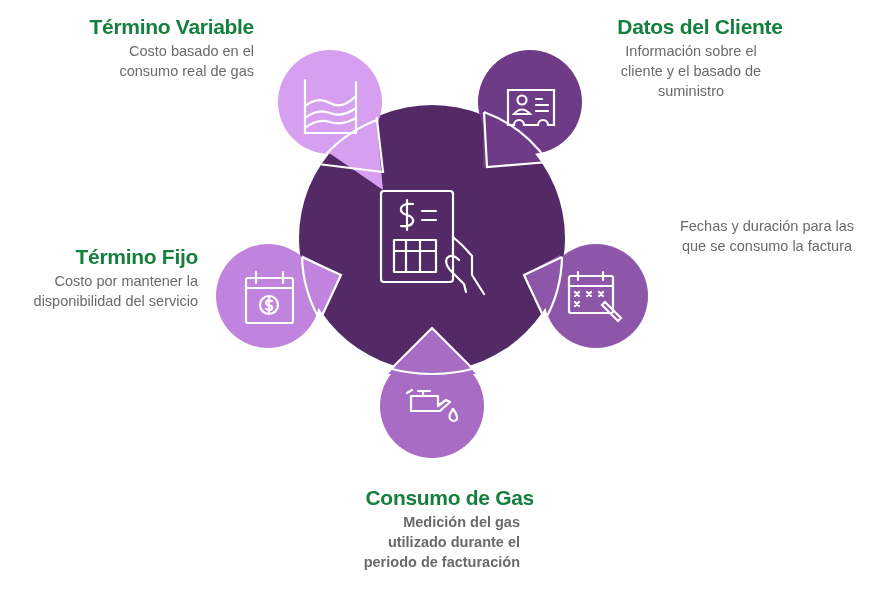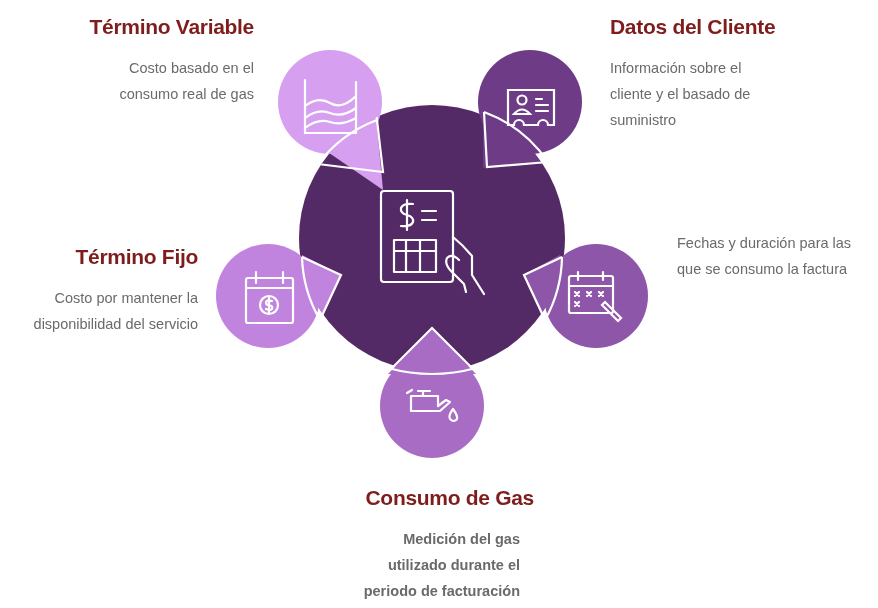--- a/index.html
+++ b/index.html
@@ -1,23 +1,23 @@
 <!DOCTYPE html>
 <html><head>
   <meta charset="utf-8">
   <style>
     html, body { margin: 0; padding: 0; background: #ffffff; }
     body { width: 878px; height: 608px; position: relative; overflow: hidden; font-family: "Liberation Sans", sans-serif; }
     svg.diagram { position: absolute; left: 0; top: 0; }
     .block { position: absolute; color: #6b6b6b; }
-    .title { font-weight: bold; font-size: 21px; color: #7f1d1d; line-height: 28px; letter-spacing: -0.3px; }
-    .desc { font-size: 14.5px; line-height: 26px; color: #6a6a6a; margin-top: 14px; }
+    .title { font-weight: bold; font-size: 21px; color: #15803d; line-height: 28px; letter-spacing: -0.3px; }
+    .desc { font-size: 14.5px; line-height: 20px; color: #6a6a6a; }
     .right { text-align: right; }
     .center { text-align: center; }
-    .left { text-align: left; }
+    .left { text-align: center; }
   </style>
 </head>
 <body>
 
 <svg class="diagram" width="878" height="608" viewBox="0 0 878 608">
   <defs>
     <clipPath id="centerClip">
         <circle cx="432" cy="238" r="133"></circle>
       </clipPath>
   </defs>

